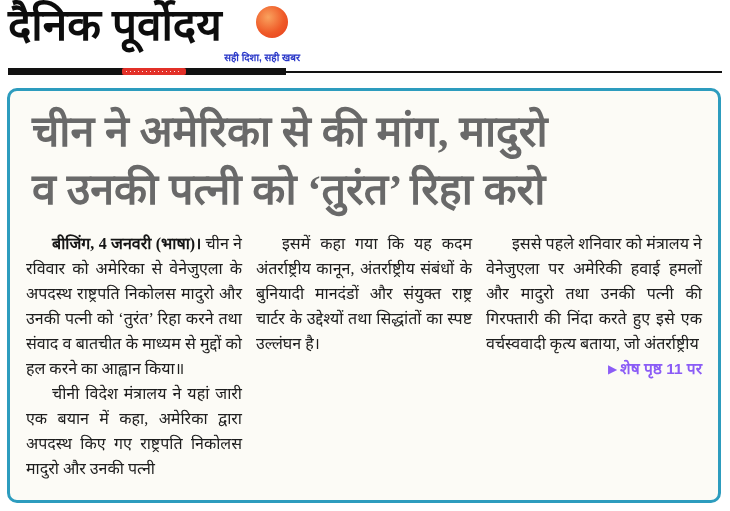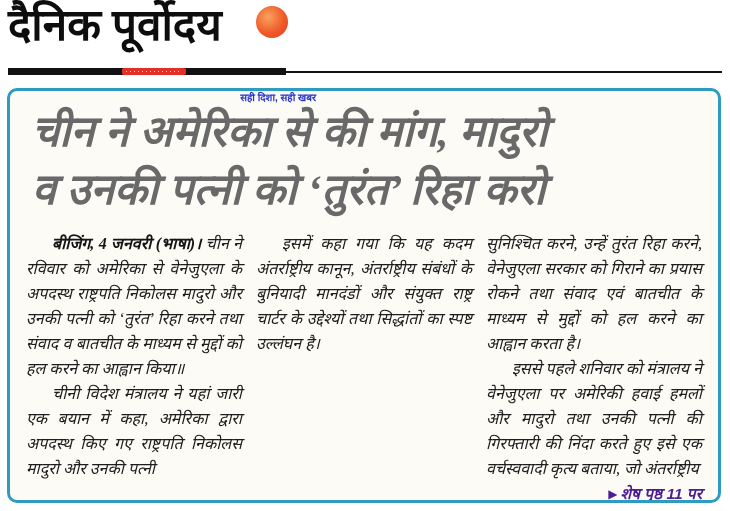--- a/index.html
+++ b/index.html
@@ -22,64 +22,62 @@
     background: radial-gradient(circle at 38% 35%, #f9a25e 0%, #ef5a28 55%, #e63c1c 100%);
     z-index: 0;
   }
   .logo {
     position: relative; z-index: 1;
     font-size: 44px; line-height: 52px; font-weight: 800;
     color: #0d0d0d; letter-spacing: 0px; white-space: nowrap;
     font-family: "Liberation Serif", "DejaVu Sans", sans-serif;
   }
   .tagline {
-    position: absolute; z-index: 2; top: 50px; left: 76px; width: 232px;
+    position: absolute; z-index: 2; top: 50px; left: 60px; width: 232px;
     text-align: right; font-size: 10px; font-weight: 700;
     color: #2836c8; font-family: "Liberation Sans", "DejaVu Sans", sans-serif;
     white-space: nowrap;
-    margin-top: 40px;
   }
   .rule { position: absolute; top: 68px; left: 8px; width: 714px; height: 8px; }
   .rule-thin { position: absolute; top: 3px; left: 0; width: 100%; height: 2px; background: #121212; }
   .rule-thick { position: absolute; top: 0; left: 0; width: 278px; height: 7px; background: #121212; }
   .ribbon {
     position: absolute; top: 0; left: 114px; width: 64px; height: 7px;
     background: #e23028; border-radius: 2px; z-index: 2;
     background-image: repeating-linear-gradient(90deg, rgba(255,255,255,0.85) 0 1px, rgba(226,48,40,0) 1px 4px);
     background-size: 56px 1px; background-position: 4px 3px; background-repeat: no-repeat;
   }
 
   
   .article-box {
     position: absolute; top: 88px; left: 7px;
     width: 714px; height: 415px;
     border: 3px solid #2d9cbe; border-radius: 10px;
     background: #fcfbf6;
     padding: 10px 16px 8px 16px;
     overflow: hidden;
-    font-style: italic;
   }
   .headline {
     margin: 2px 2px 12px 6px;
     font-size: 43px; line-height: 58px; font-weight: 800;
     color: #696969;
     font-family: "Liberation Serif", "DejaVu Sans", sans-serif;
     white-space: nowrap;
   }
   .cols {
     display: flex; gap: 14px;
     font-size: 16px; line-height: 25px;
     color: #1d1d1d; text-align: justify;
   }
   .col { flex: 1 1 0; min-width: 0; }
   .para { margin: 0; }
   .indent { text-indent: 26px; }
   .dateline { font-weight: 700; color: #151515; }
   .cont {
-    float: right; font-weight: 700; color: #4c1d95;
+    float: right; font-weight: 700; color: #8b5cf6;
     white-space: nowrap; text-indent: 0;
     font-family: "Liberation Sans", "DejaVu Sans", sans-serif;
     font-size: 15.5px;
   }
   .cont .arrow { font-size: 12px; position: relative; top: -1px; margin-right: 3px; }
 </style>
 </head>
 <body>
 
 <div class="page">
@@ -108,20 +106,19 @@
       <div class="col">
         <p class="para indent"><strong class="dateline">बीजिंग, 4 जनवरी (भाषा)।</strong> <span>चीन ने रविवार को अमेरिका से वेनेजुएला के अपदस्थ राष्ट्रपति निकोलस मादुरो और उनकी पत्नी को ‘तुरंत’ रिहा करने तथा संवाद व बातचीत के माध्यम से मुद्दों को हल करने का आह्वान किया॥</span></p>
         <p class="para indent">चीनी विदेश मंत्रालय ने यहां जारी एक बयान में कहा, अमेरिका द्वारा अपदस्थ किए गए राष्ट्रपति निकोलस मादुरो और उनकी पत्नी</p>
       </div>
 
       <div class="col">
         <p class="para indent">इसमें कहा गया कि यह कदम अंतर्राष्ट्रीय कानून, अंतर्राष्ट्रीय संबंधों के बुनियादी मानदंडों और संयुक्त राष्ट्र चार्टर के उद्देश्यों तथा सिद्धांतों का स्पष्ट उल्लंघन है।</p>
       </div>
 
       <div class="col">
-        <p class="para">सुनिश्चित करने, उन्हें तुरंत रिहा करने, वेनेजुएला सरकार को गिराने का प्रयास रोकने तथा संवाद एवं बातचीत के माध्यम से मुद्दों को हल करने का आह्वान करता है।</p>
         <p class="para indent"><span>इससे पहले शनिवार को मंत्रालय ने वेनेजुएला पर अमेरिकी हवाई हमलों और मादुरो तथा उनकी पत्नी की गिरफ्तारी की निंदा करते हुए इसे एक वर्चस्ववादी कृत्य बताया, जो अंतर्राष्ट्रीय</span> <span class="cont"><span class="arrow">▶</span><span>शेष पृष्ठ 11 पर</span></span></p>
       </div>
 
     </div>
   </section>
 
 </div>
 
 </body></html>

